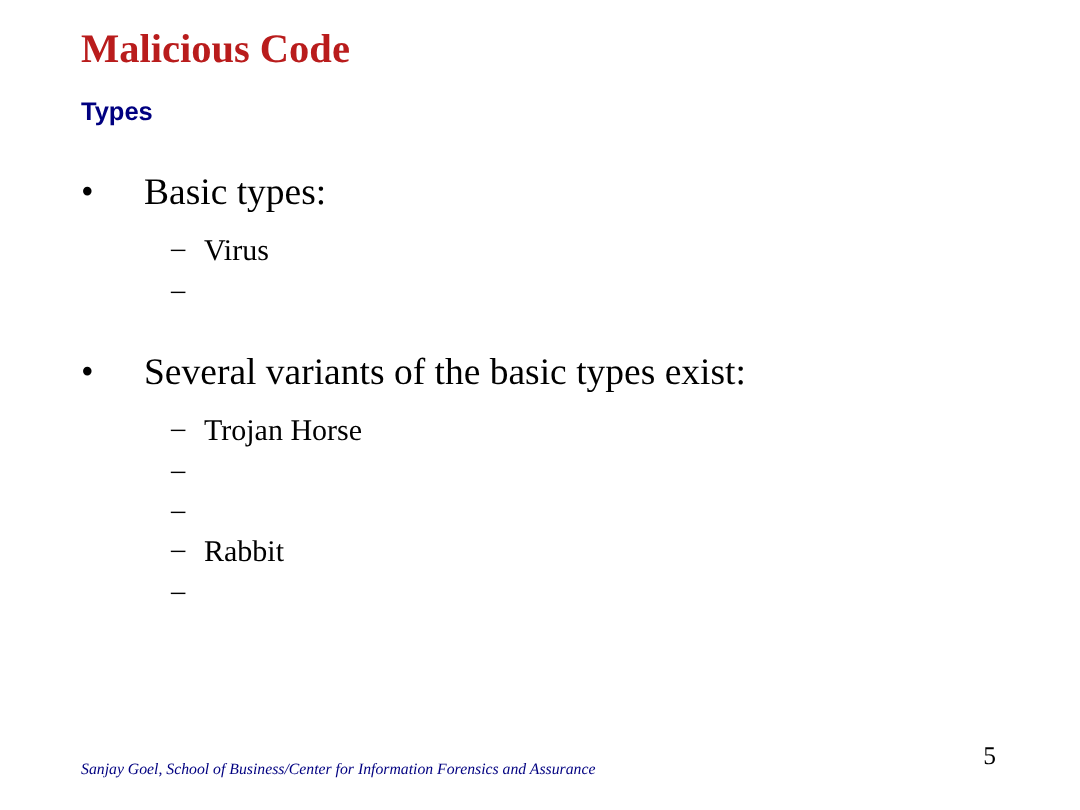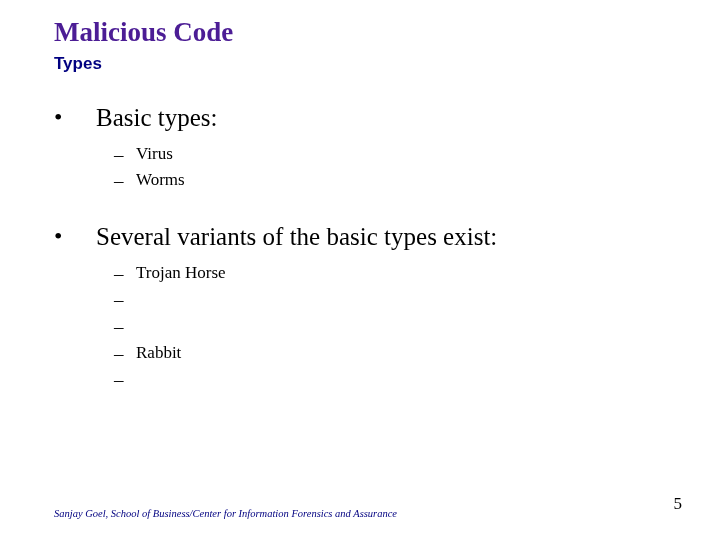--- a/index.html
+++ b/index.html
@@ -8,29 +8,29 @@
     height: 540px;
     background: #ffffff;
     font-family: "Times New Roman", Times, serif;
     color: #000;
     position: relative;
     padding: 18px 0 0 54px;
   }
   .title {
     font-size: 27px;
     font-weight: bold;
-    color: #4c1d95;
+    color: #b91c1c;
     line-height: 1.1;
   }
   .subtitle {
     font-family: Arial, Helvetica, sans-serif;
     font-size: 17px;
     font-weight: bold;
     color: #000080;
-    margin-top: 6px;
+    margin-top: 17px;
   }
   .body {
     margin-top: 30px;
   }
   .l1-row {
     display: flex;
     margin-bottom: 6px;
   }
   .l1-bullet {
     width: 42px;
@@ -45,27 +45,27 @@
   .l2-row {
     display: flex;
     line-height: 1.4;
   }
   .l2-dash {
     width: 22px;
     margin-left: 60px;
     font-size: 19px;
   }
   .l2-text {
-    font-size: 17px;
+    font-size: 20px;
   }
   .footer {
     position: absolute;
     bottom: 20px;
     left: 54px;
-    right: 18px;
+    right: 36px;
   }
   .footer-text {
     font-style: italic;
     font-size: 10.5px;
     color: #000080;
     line-height: 1.25;
   }
   .page-number {
     position: absolute;
     right: 20px;
@@ -87,21 +87,20 @@
     <div class="l1-bullet">•</div>
     <div class="l1-text">Basic types:</div>
   </div>
   <div class="sub-block">
     <div class="l2-row">
       <div class="l2-dash">–</div>
       <div class="l2-text">Virus</div>
     </div>
     <div class="l2-row">
       <div class="l2-dash">–</div>
-      <div class="l2-text">Worms</div>
     </div>
   </div>
 
   <div class="l1-row">
     <div class="l1-bullet">•</div>
     <div class="l1-text">Several variants of the basic types exist:</div>
   </div>
   <div class="sub-block">
     <div class="l2-row">
       <div class="l2-dash">–</div>

